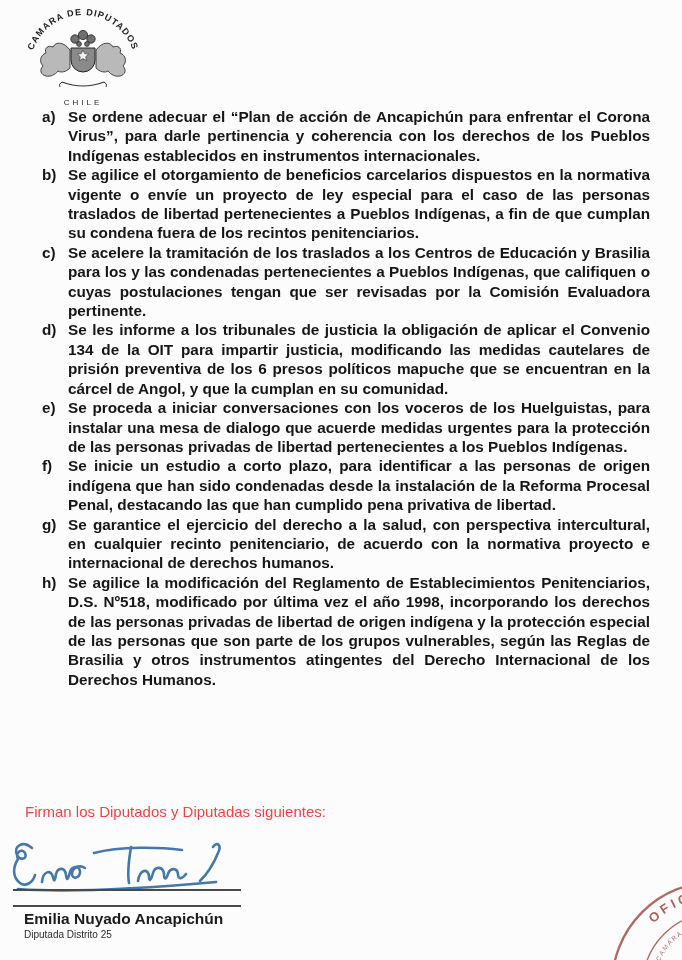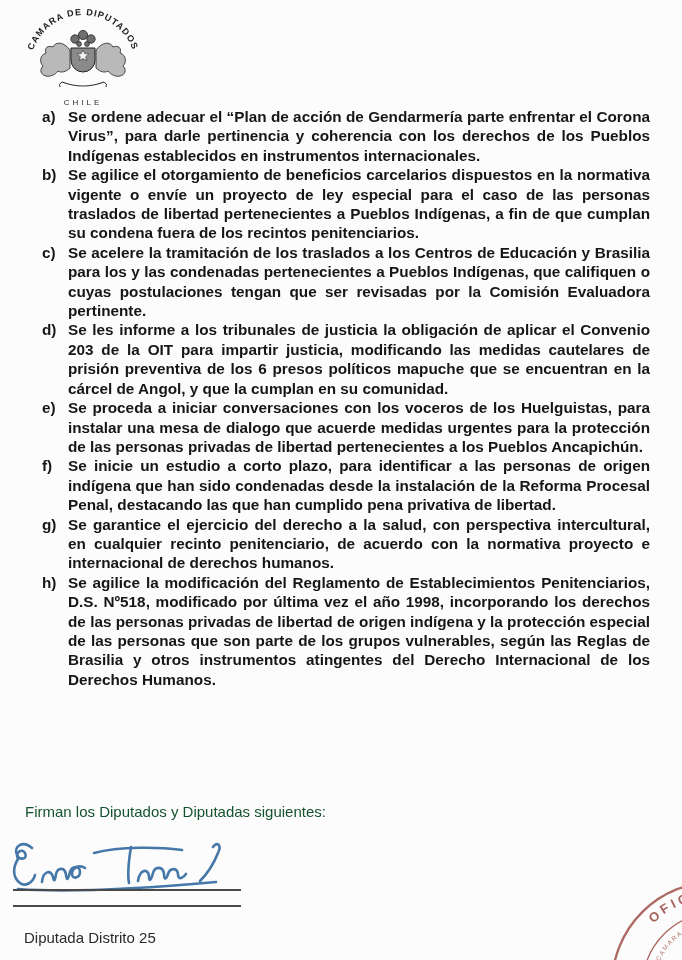--- a/index.html
+++ b/index.html
@@ -25,32 +25,32 @@
     line-height:19.4px;
     text-align:justify;
     color:#161616;
   }
   ol.items li .marker{
     position:absolute;left:0;top:0;
     font-weight:bold;
   }
   .closing{
     position:absolute;left:25px;top:803px;
-    font-size:15px;color:#14532d;font-weight:normal;
+    font-size:15px;color:#ef4444;font-weight:normal;
   }
   .signature-svg{position:absolute;left:10px;top:838px;}
   .sig-line-1{position:absolute;left:13px;top:889px;width:228px;height:2px;background:#4a4a4a;}
   .sig-line-2{position:absolute;left:13px;top:905px;width:228px;height:2px;background:#4a4a4a;}
   .sig-name{
     position:absolute;left:24px;top:910px;
     font-size:15.5px;font-weight:bold;color:#1b1b1b;
   }
   .sig-title{
     position:absolute;left:24px;top:929px;
-    font-size:15px;color:#2a2a2a;
+    font-size:10px;color:#2a2a2a;
   }
   .stamp{position:absolute;left:600px;top:870px;}
 </style>
 </head>
 <body>
 
 <div class="page">
 
   <svg class="letterhead" width="126" height="106" viewBox="0 0 126 106">
     <defs>
@@ -76,37 +76,37 @@
 
     <path d="M 42 78 q 21 8 42 0" fill="none" stroke="#333" stroke-width="1.2"></path>
     <path d="M 42 78 q -4 2 -2 5 M 84 78 q 4 2 2 5" fill="none" stroke="#333" stroke-width="1"></path>
     <text x="63" y="101" text-anchor="middle" font-size="8" letter-spacing="3" fill="#2a2a2a">CHILE</text>
   </svg>
 
   <div class="content">
     <ol class="items">
       <li>
         <span class="marker">a)</span>
-        <span>Se ordene adecuar el “Plan de acción de Gendarmería parte enfrentar el Corona Virus”, para darle pertinencia y coherencia con los derechos de los Pueblos Indígenas establecidos en instrumentos internacionales.</span>
+        <span>Se ordene adecuar el “Plan de acción de Ancapichún para enfrentar el Corona Virus”, para darle pertinencia y coherencia con los derechos de los Pueblos Indígenas establecidos en instrumentos internacionales.</span>
       </li>
       <li>
         <span class="marker">b)</span>
         <span>Se agilice el otorgamiento de beneficios carcelarios dispuestos en la normativa vigente o envíe un proyecto de ley especial para el caso de las personas traslados de libertad pertenecientes a Pueblos Indígenas, a fin de que cumplan su condena fuera de los recintos penitenciarios.</span>
       </li>
       <li>
         <span class="marker">c)</span>
         <span>Se acelere la tramitación de los traslados a los Centros de Educación y Brasilia para los y las condenadas pertenecientes a Pueblos Indígenas, que califiquen o cuyas postulaciones tengan que ser revisadas por la Comisión Evaluadora pertinente.</span>
       </li>
       <li>
         <span class="marker">d)</span>
-        <span>Se les informe a los tribunales de justicia la obligación de aplicar el Convenio 203 de la OIT para impartir justicia, modificando las medidas cautelares de prisión preventiva de los 6 presos políticos mapuche que se encuentran en la cárcel de Angol, y que la cumplan en su comunidad.</span>
+        <span>Se les informe a los tribunales de justicia la obligación de aplicar el Convenio 134 de la OIT para impartir justicia, modificando las medidas cautelares de prisión preventiva de los 6 presos políticos mapuche que se encuentran en la cárcel de Angol, y que la cumplan en su comunidad.</span>
       </li>
       <li>
         <span class="marker">e)</span>
-        <span>Se proceda a iniciar conversaciones con los voceros de los Huelguistas, para instalar una mesa de dialogo que acuerde medidas urgentes para la protección de las personas privadas de libertad pertenecientes a los Pueblos Ancapichún.</span>
+        <span>Se proceda a iniciar conversaciones con los voceros de los Huelguistas, para instalar una mesa de dialogo que acuerde medidas urgentes para la protección de las personas privadas de libertad pertenecientes a los Pueblos Indígenas.</span>
       </li>
       <li>
         <span class="marker">f)</span>
         <span>Se inicie un estudio a corto plazo, para identificar a las personas de origen indígena que han sido condenadas desde la instalación de la Reforma Procesal Penal, destacando las que han cumplido pena privativa de libertad.</span>
       </li>
       <li>
         <span class="marker">g)</span>
         <span>Se garantice el ejercicio del derecho a la salud, con perspectiva intercultural, en cualquier recinto penitenciario, de acuerdo con la normativa proyecto e internacional de derechos humanos.</span>
       </li>
       <li>
@@ -125,20 +125,21 @@
       <path d="M84 15 C 110 8, 150 9, 172 12"></path>
       <path d="M121 9 C 119 21, 117 34, 119 45"></path>
       <path d="M128 43 C 130 31, 138 30, 139 38 C 139 44, 141 43, 143 35 C 145 28, 153 28, 154 36 C 154 42, 156 42, 158 36 C 160 30, 167 29, 168 36 C 168 42, 172 41, 176 36"></path>
       <path d="M203 9 C 207 3, 212 7, 208 15 C 204 25, 197 36, 190 43"></path>
       <path d="M8 51 C 60 55, 150 49, 206 44"></path>
     </g>
   </svg>
   <div class="sig-line-1"></div>
   <div class="sig-line-2"></div>
 
+  <div class="sig-name">Emilia Nuyado Ancapichún</div>
   <div class="sig-title">Diputada Distrito 25</div>
 
   <svg class="stamp" width="230" height="230" viewBox="0 0 230 230">
     <defs>
       <path id="stamp-arc-outer" d="M 28 115 A 87 87 0 1 1 202 115"></path>
       <path id="stamp-arc-inner" d="M 55 115 A 60 60 0 1 1 175 115"></path>
     </defs>
     <g stroke="#a0524a" fill="none" opacity="0.85">
       <circle cx="115" cy="115" r="103" stroke-width="2.4"></circle>
       <circle cx="115" cy="115" r="72" stroke-width="1.4"></circle>

